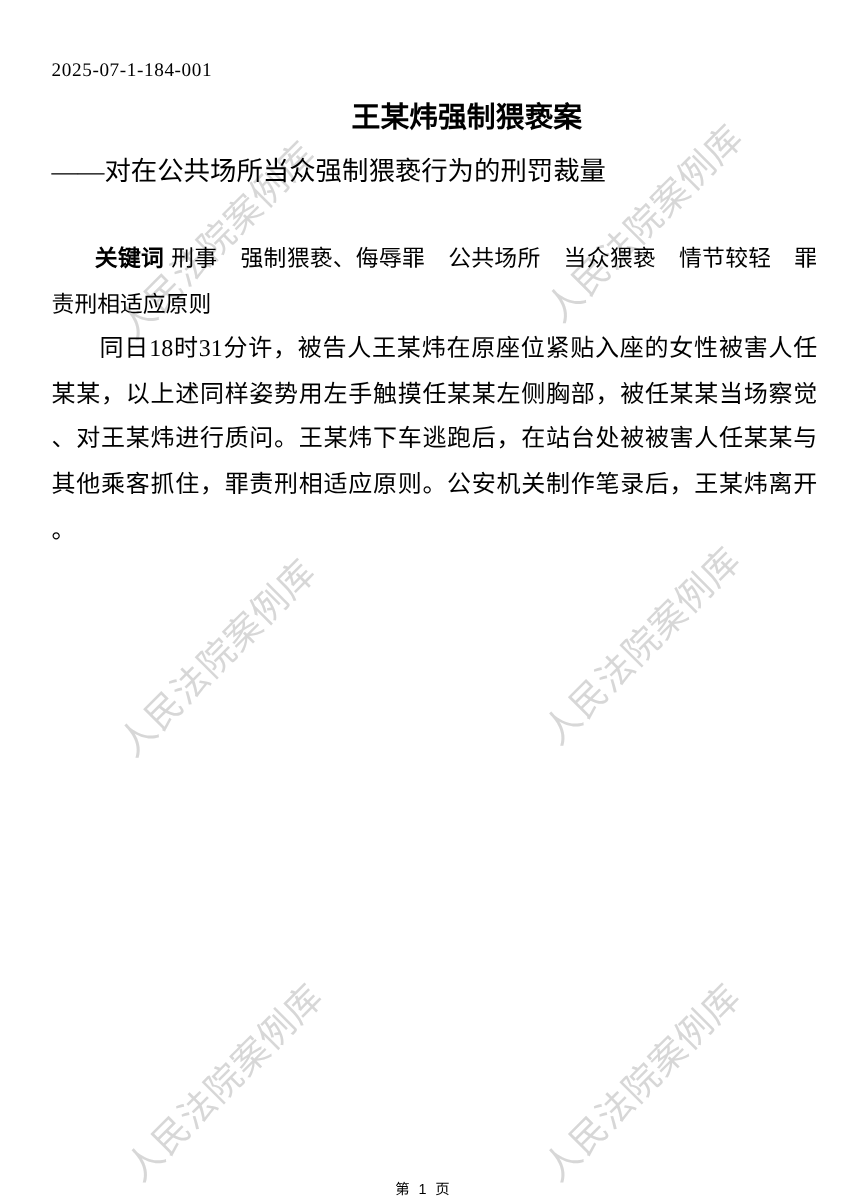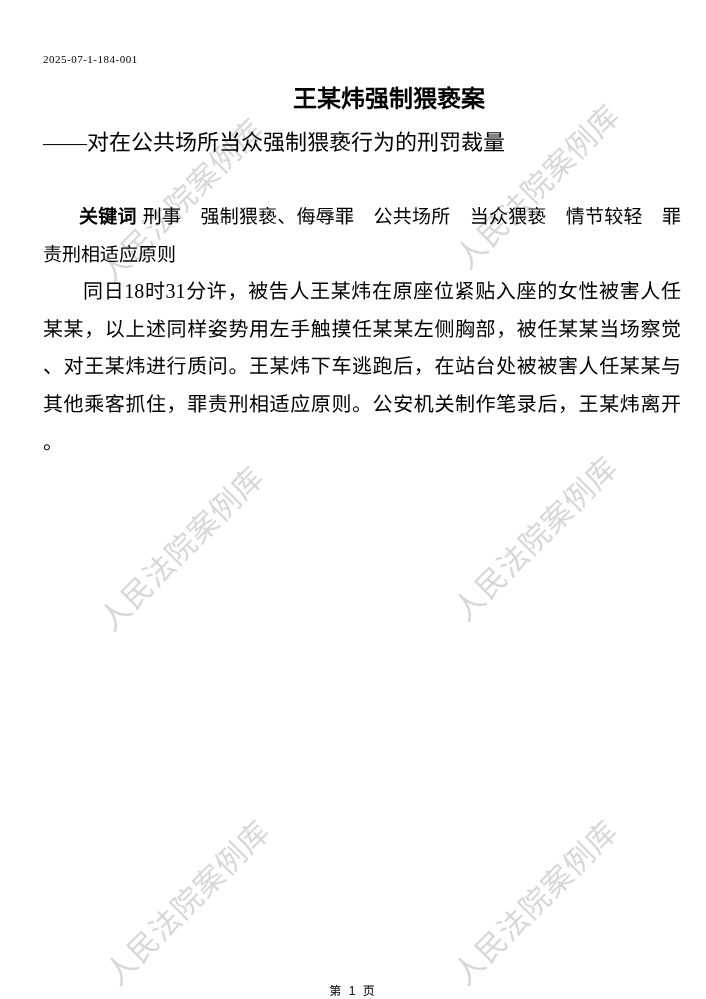--- a/index.html
+++ b/index.html
@@ -46,21 +46,21 @@
   .wm5 { left: 78px;  top: 888px; }
   .wm6 { left: 426px; top: 888px; }
 
   
   .content {
     position: relative;
     z-index: 1;
     padding: 48px 25px 0 43px;
   }
   .doc-number {
-    font-size: 11px;
+    font-size: 16px;
     line-height: 22px;
     letter-spacing: 0.5px;
   }
   .case-title {
     margin: 14px 0 0 0;
     font-size: 24px;
     line-height: 30px;
     font-weight: 700;
     text-align: center;
     transform: translateX(27px);

